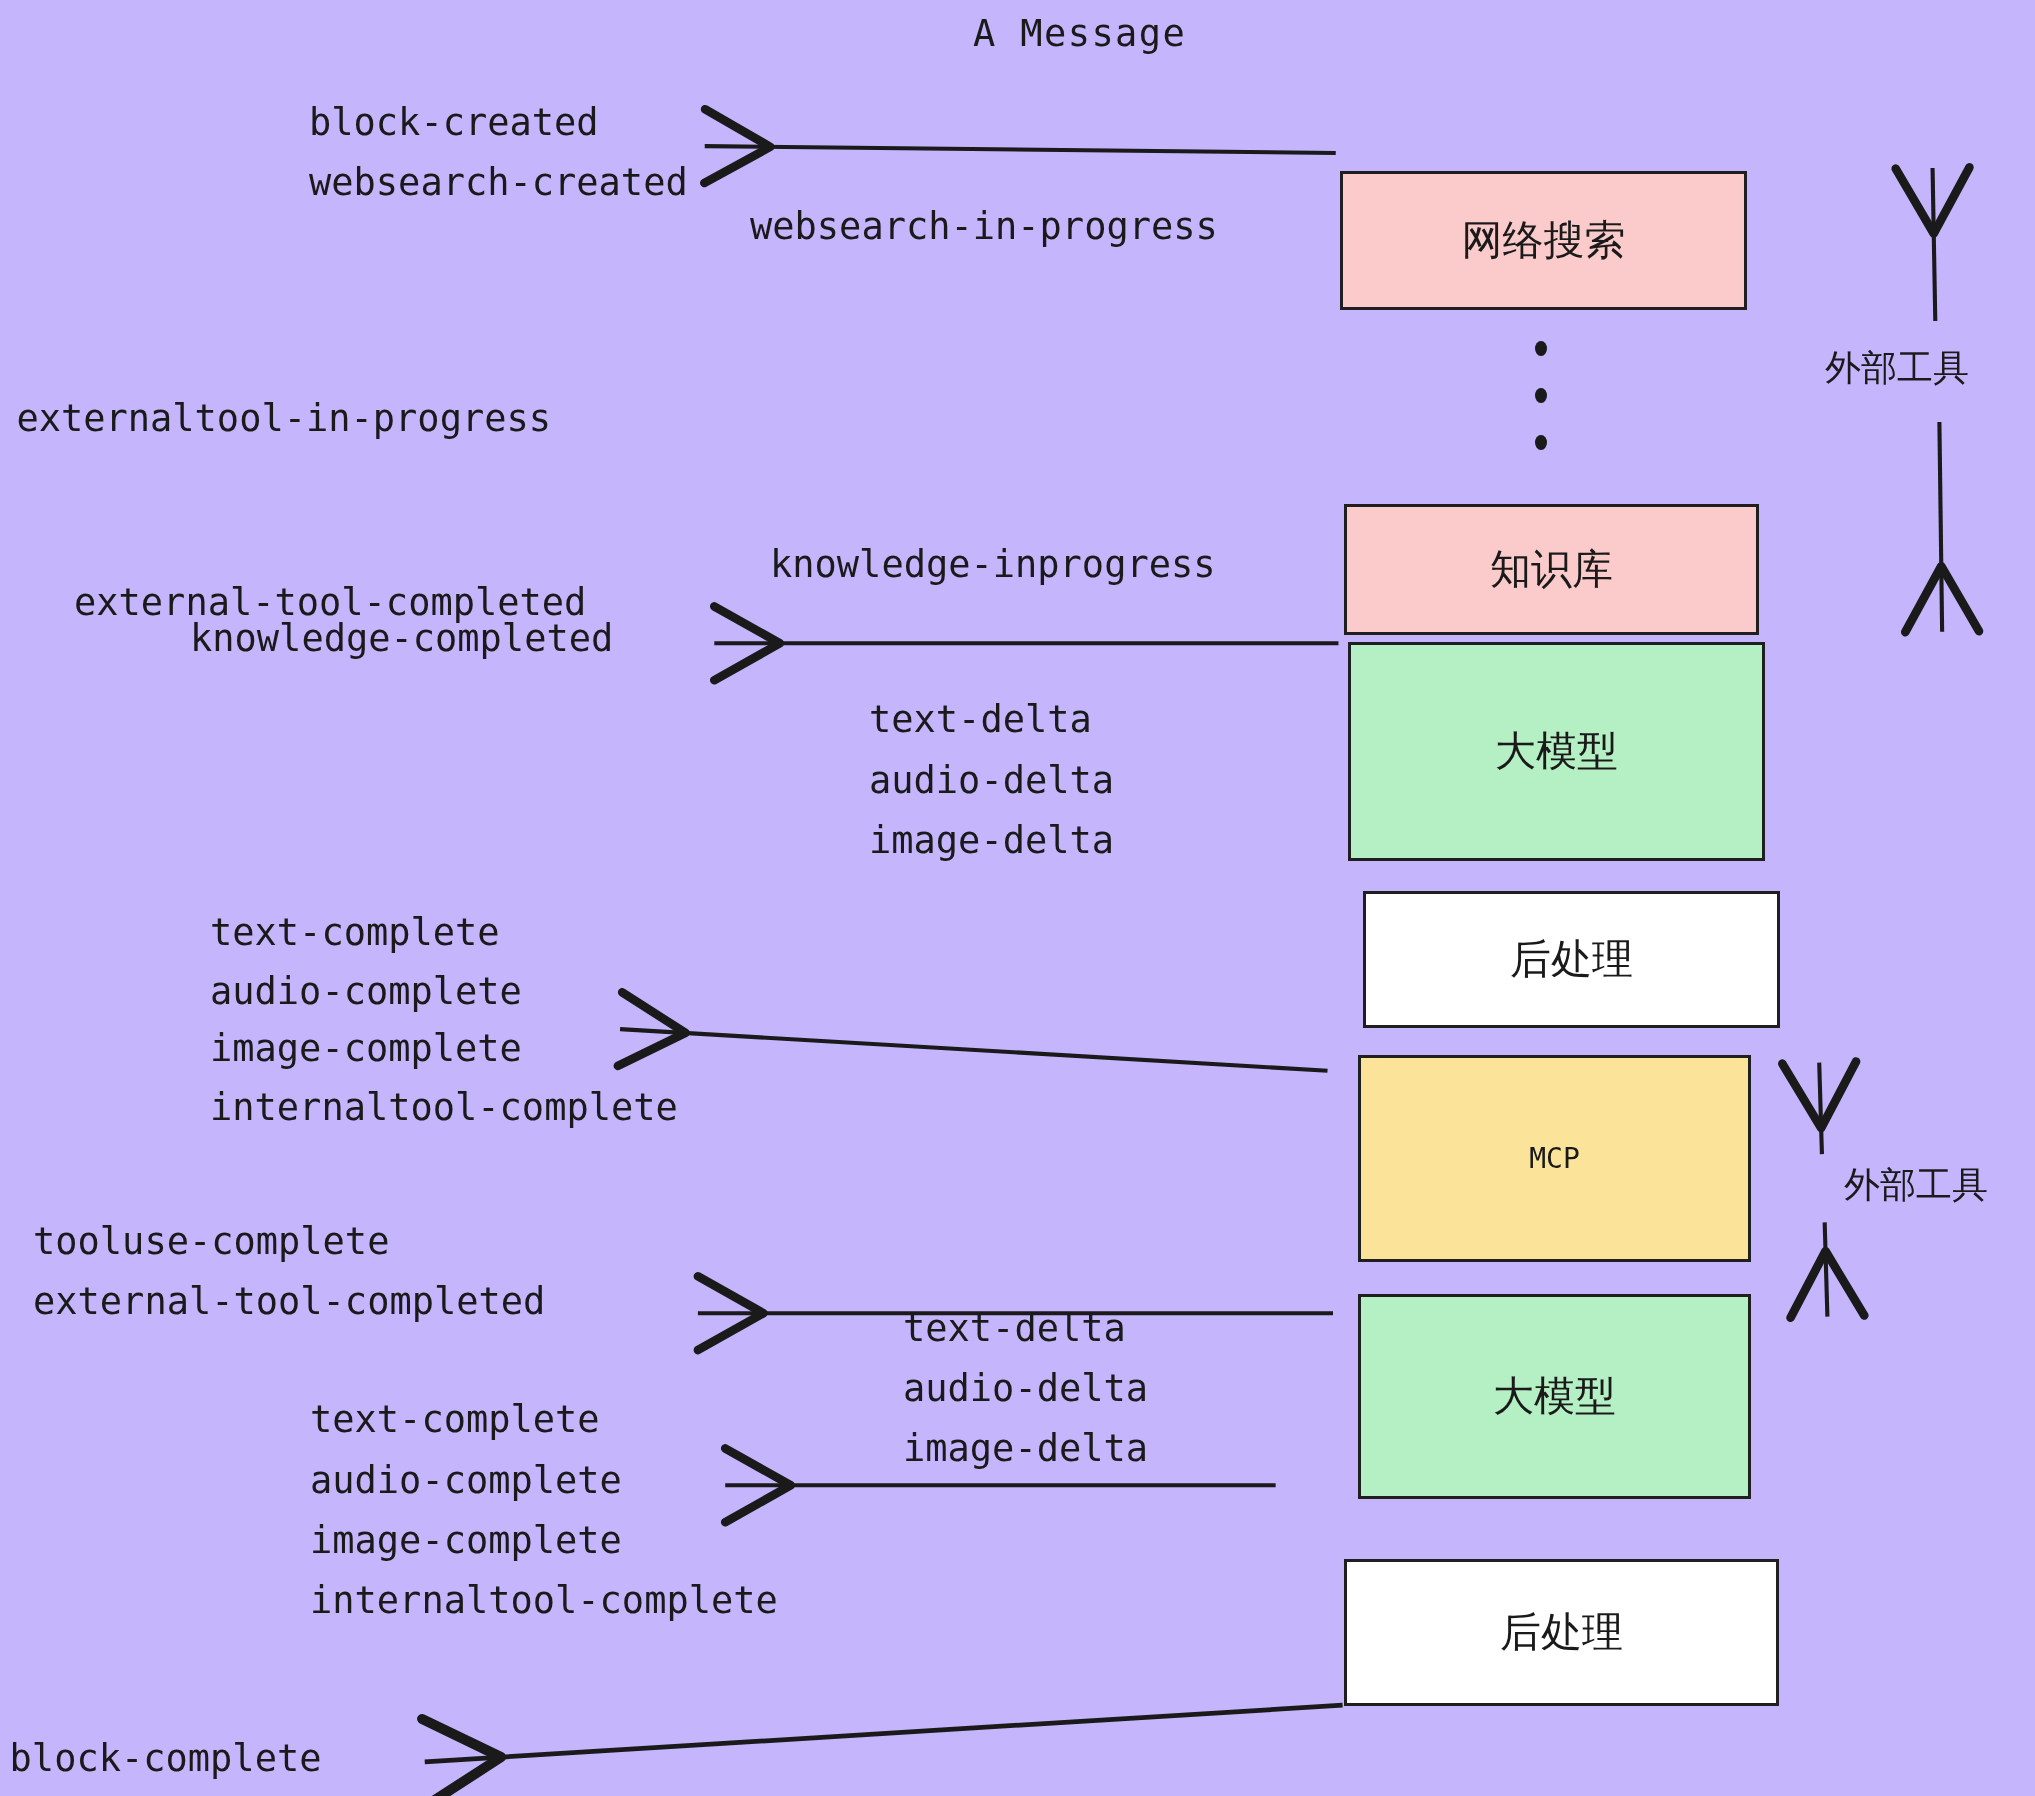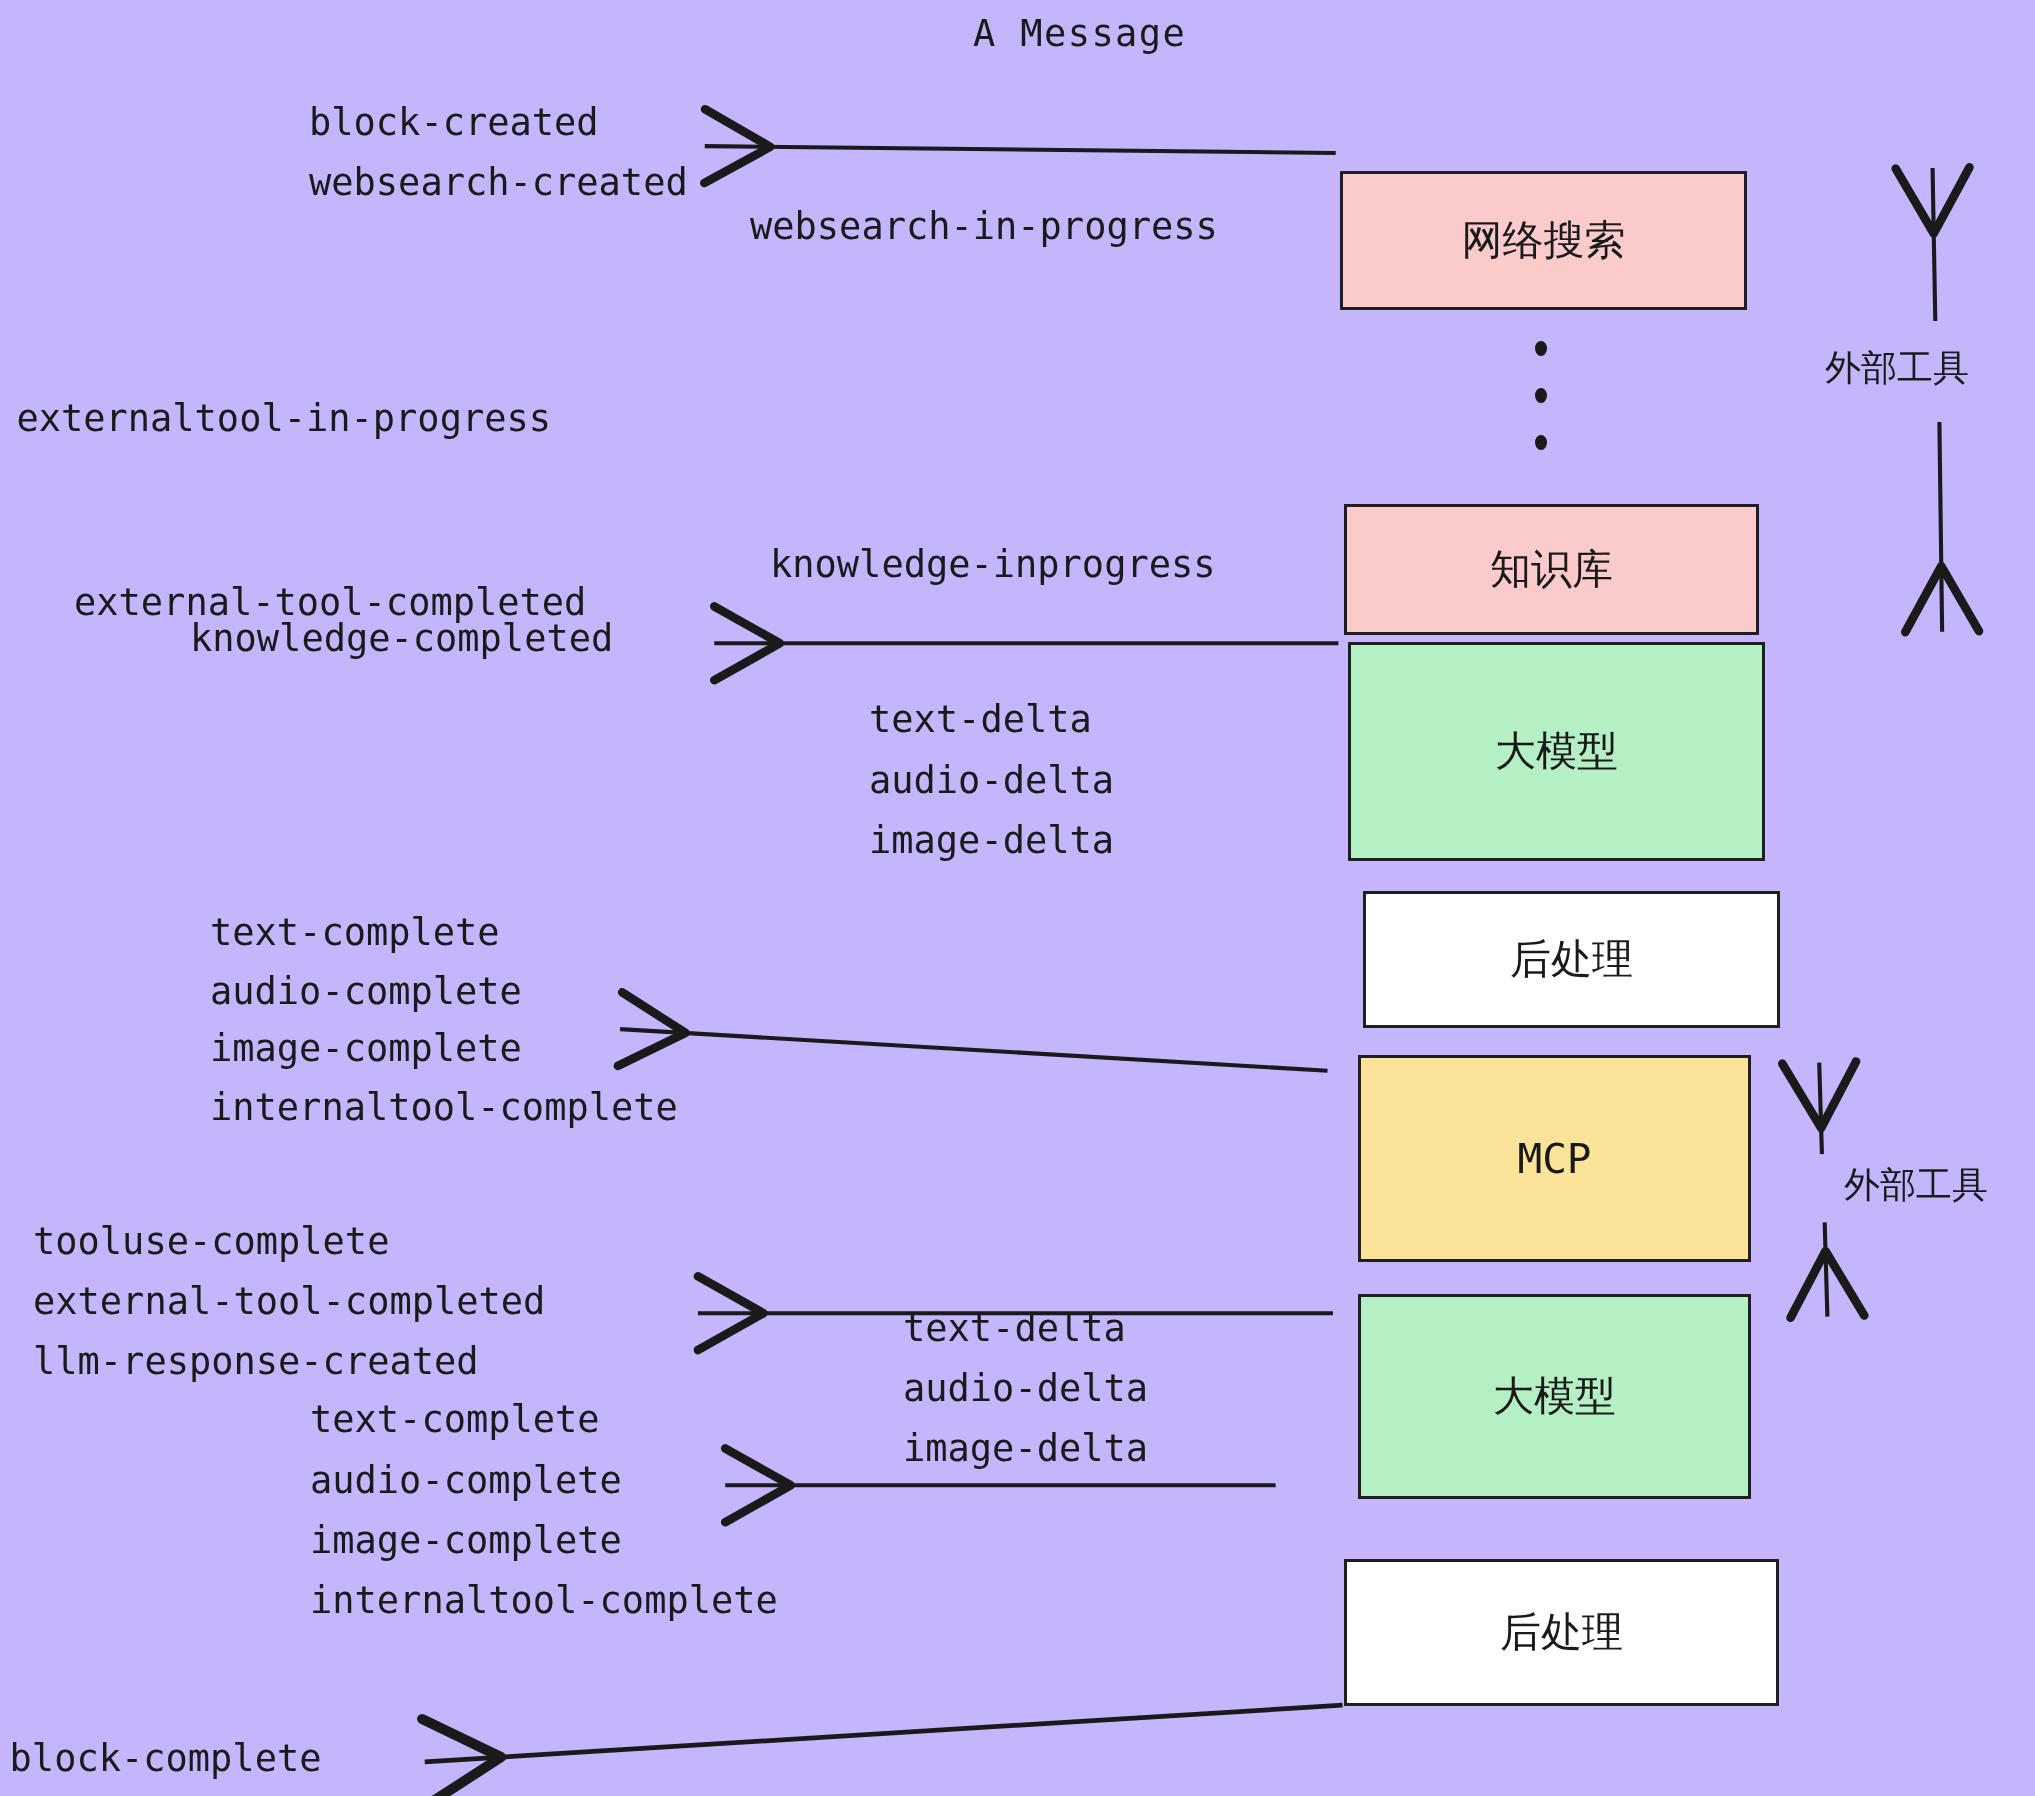--- a/index.html
+++ b/index.html
@@ -42,21 +42,21 @@
     position: absolute;
     font-family: "DejaVu Sans", sans-serif;
     font-size: 41px;
     color: #1a1a1a;
     white-space: pre;
     text-align: left;
     pointer-events: none;
   }
   .mcp-label {
     font-family: "DejaVu Sans Mono", monospace;
-    font-size: 41px;
+    font-size: 28px;
   }
   .grouplabel {
     position: absolute;
     font-family: "DejaVu Sans", sans-serif;
     font-size: 36px;
     color: #1a1a1a;
     white-space: pre;
   }
   .nodebox {
     position: absolute;
@@ -164,21 +164,20 @@
   <div class="evt" style="left:869px; top:762px;">audio-delta</div>
   <div class="evt" style="left:869px; top:822px;">image-delta</div>
 
   <div class="evt" style="left:210px; top:914px;">text-complete</div>
   <div class="evt" style="left:210px; top:973px;">audio-complete</div>
   <div class="evt" style="left:210px; top:1030px;">image-complete</div>
   <div class="evt" style="left:210px; top:1089px;">internaltool-complete</div>
 
   <div class="evt" style="left:33px; top:1223px;">tooluse-complete</div>
   <div class="evt" style="left:33px; top:1283px;">external-tool-completed</div>
-  <div class="evt" style="left:33px; top:1343px;">llm-response-created</div>
 
   <div class="evt" style="left:903px; top:1310px;">text-delta</div>
   <div class="evt" style="left:903px; top:1370px;">audio-delta</div>
   <div class="evt" style="left:903px; top:1430px;">image-delta</div>
 
   <div class="evt" style="left:310px; top:1401px;">text-complete</div>
   <div class="evt" style="left:310px; top:1462px;">audio-complete</div>
   <div class="evt" style="left:310px; top:1522px;">image-complete</div>
   <div class="evt" style="left:310px; top:1582px;">internaltool-complete</div>
 

